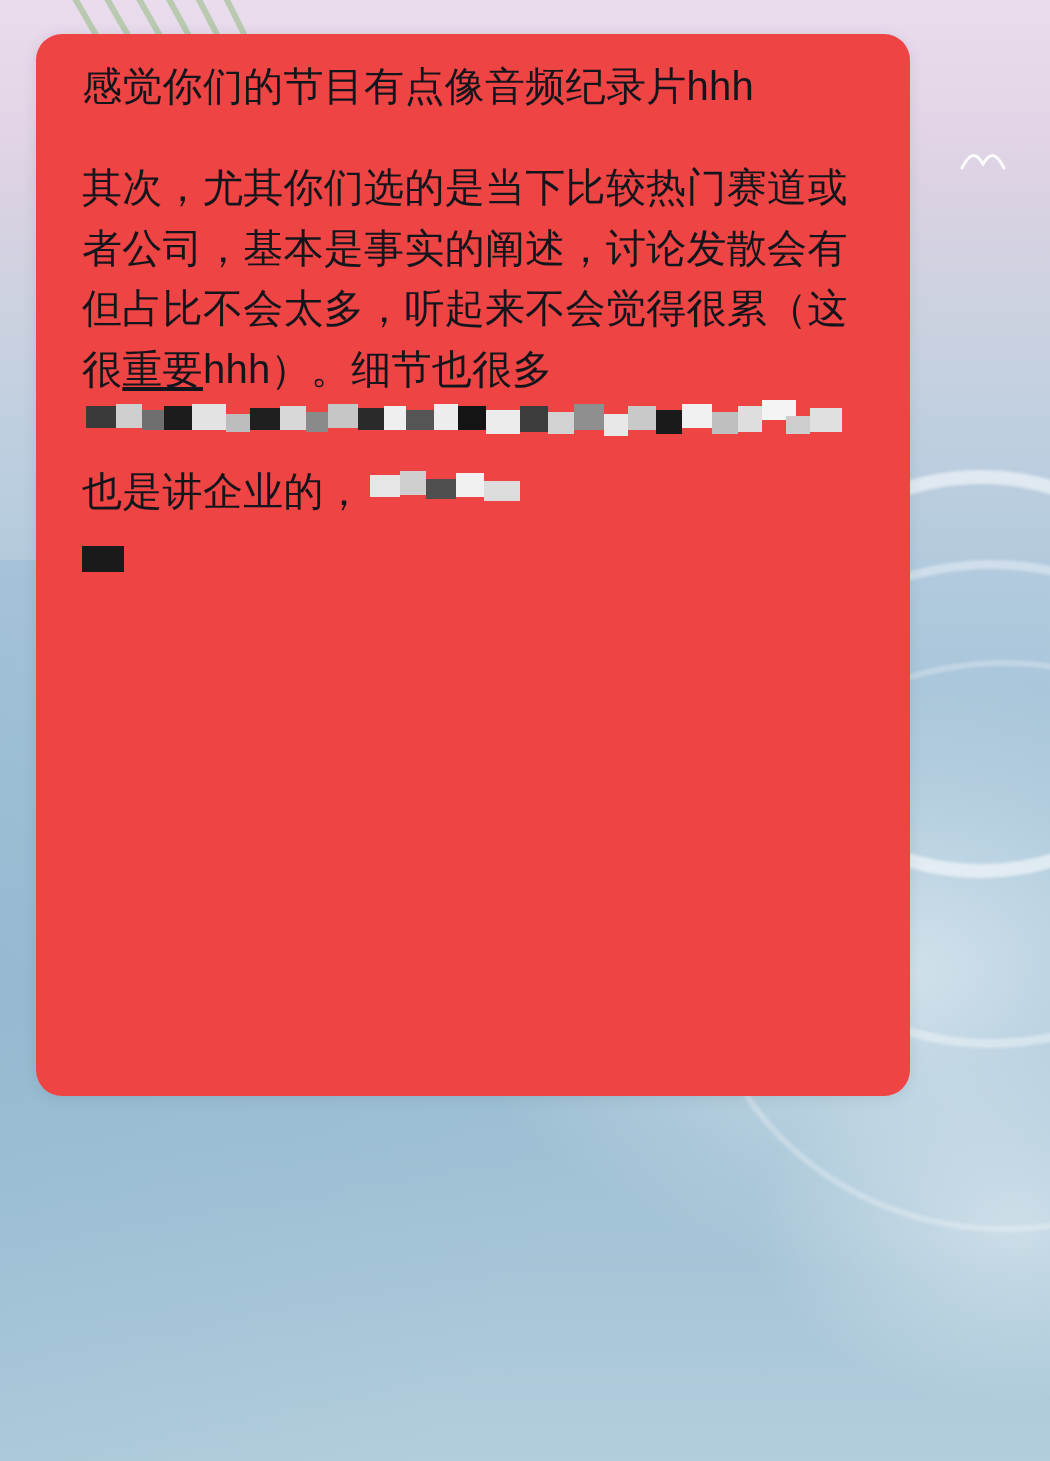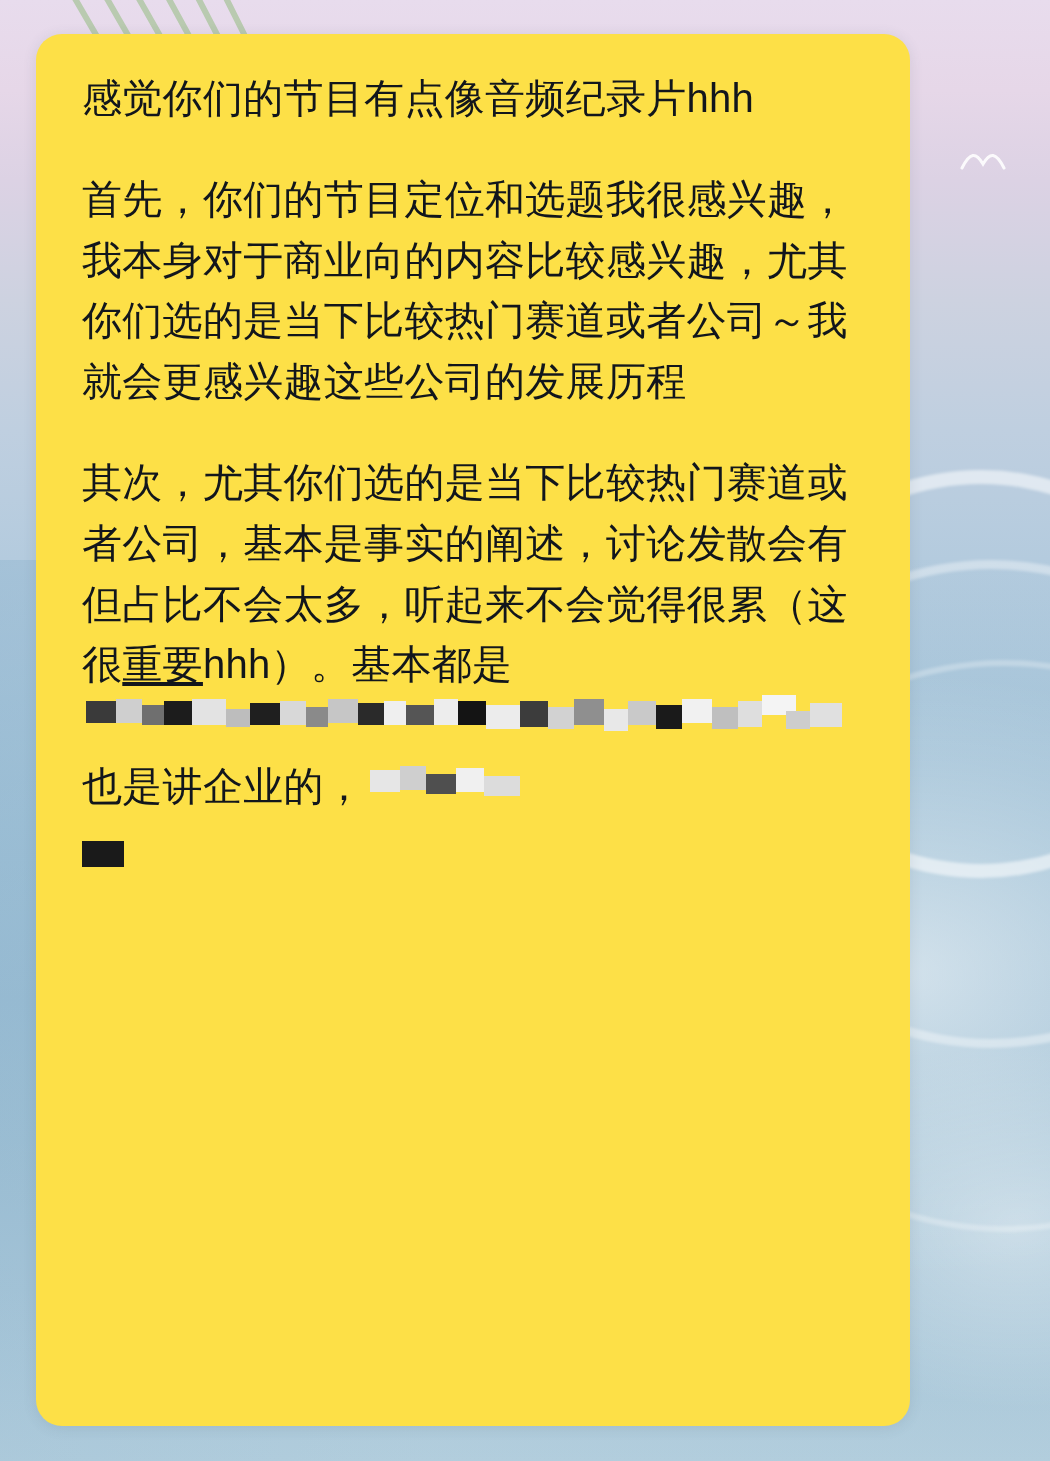--- a/index.html
+++ b/index.html
@@ -71,26 +71,26 @@
     height: 90px;
     opacity: 0.85;
   }
 
   
   .card {
     position: absolute;
     left: 36px;
     top: 34px;
     width: 874px;
-    height: 1392px;
-    background: #fde047;
+    height: 1062px;
+    background: #ef4444;
     border-radius: 26px;
     box-shadow: 0 2px 14px rgba(60,70,90,0.12);
     box-sizing: border-box;
-    padding: 34px 46px 40px 46px;
+    padding: 22px 46px 40px 46px;
     overflow: hidden;
   }
 
   .para {
     font-size: 40px;
     line-height: 1.52;
     color: #12161c;
     letter-spacing: 0.3px;
     margin: 0 0 40px 0;
     word-break: break-word;
@@ -138,23 +138,22 @@
 
   <svg class="bg-bird" viewBox="0 0 46 26" aria-hidden="true">
     <path d="M2 18 C10 2 16 2 23 14 C30 2 36 2 44 18" fill="none" stroke="#ffffff" stroke-width="3" stroke-linecap="round"></path>
   </svg>
 </div>
 
 <div class="card">
 
   <p class="para">感觉你们的节目有点像音频纪录片hhh</p>
 
-  <p class="para">首先，你们的节目定位和选题我很感兴趣，我本身对于商业向的内容比较感兴趣，尤其你们选的是当下比较热门赛道或者公司～我就会更感兴趣这些公司的发展历程</p>
 
-  <p class="para"><span>其次，尤其你们选的是当下比较热门赛道或者公司，基本是事实的阐述，讨论发散会有但占比不会太多，听起来不会觉得很累（这很</span><span class="u">重要</span><span>hhh）。基本都是</span><span class="mosaic mosaic-a" title="redacted">
+  <p class="para"><span>其次，尤其你们选的是当下比较热门赛道或者公司，基本是事实的阐述，讨论发散会有但占比不会太多，听起来不会觉得很累（这很</span><span class="u">重要</span><span>hhh）。细节也很多</span><span class="mosaic mosaic-a" title="redacted">
       <i style="left:0px;   top:2px;  width:30px; height:22px; background:#3a3a3a;"></i>
       <i style="left:30px;  top:0px;  width:26px; height:24px; background:#cfcfcf;"></i>
       <i style="left:56px;  top:6px;  width:22px; height:20px; background:#6f6f6f;"></i>
       <i style="left:78px;  top:2px;  width:28px; height:24px; background:#1c1c1c;"></i>
       <i style="left:106px; top:0px;  width:34px; height:26px; background:#e3e3e3;"></i>
       <i style="left:140px; top:10px; width:24px; height:18px; background:#bdbdbd;"></i>
       <i style="left:164px; top:4px;  width:30px; height:22px; background:#1f1f1f;"></i>
       <i style="left:194px; top:2px;  width:26px; height:24px; background:#d8d8d8;"></i>
       <i style="left:220px; top:8px;  width:22px; height:20px; background:#8a8a8a;"></i>
       <i style="left:242px; top:0px;  width:30px; height:24px; background:#c6c6c6;"></i>

